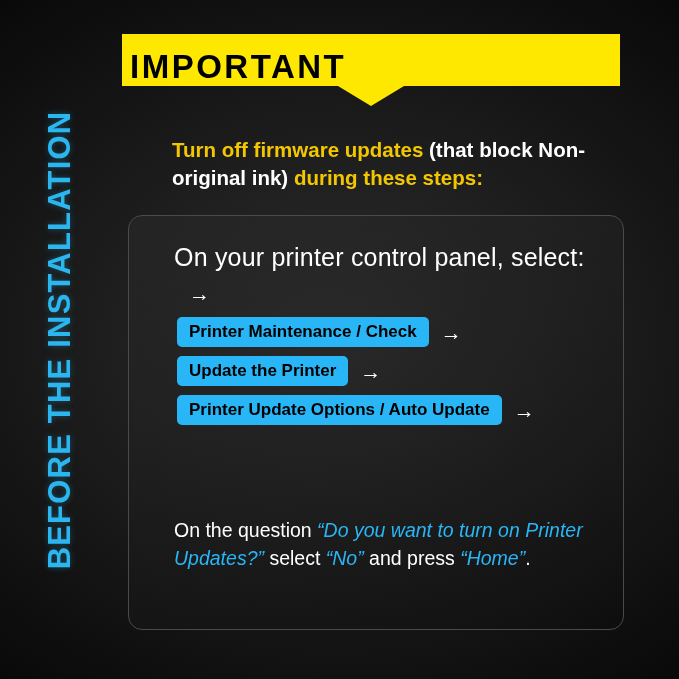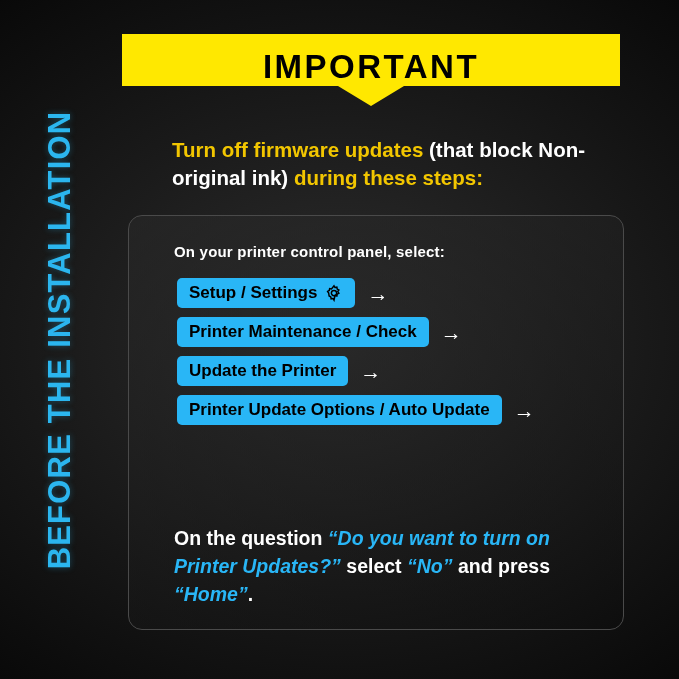--- a/index.html
+++ b/index.html
@@ -59,25 +59,26 @@
   }
   .banner-shape {
     position: absolute;
     inset: 0;
   }
   .banner-text {
     position: absolute;
     left: 0;
     top: 14px;
     width: 100%;
-    text-align: center;
+    text-align: left;
     color: #000;
     font-size: 33px;
     font-weight: bold;
     letter-spacing: 2.5px;
+    padding-left: 8px;
   }
 
   
   .headline {
     position: absolute;
     left: 172px;
     top: 136px;
     width: 480px;
     color: #f2c600;
     font-size: 20.5px;
@@ -96,22 +97,22 @@
     border: 1px solid #4a4a4a;
     border-radius: 14px;
     background: linear-gradient(160deg, rgba(42,42,42,0.55), rgba(12,12,12,0.35));
     box-sizing: border-box;
   }
   .panel-intro {
     position: absolute;
     left: 45px;
     top: 27px;
     color: #fff;
-    font-size: 15px;
-    font-weight: bold;
+    font-size: 25px;
+    font-weight: normal;
     letter-spacing: 0.2px;
   }
 
   .steps {
     position: absolute;
     left: 48px;
     top: 62px;
     width: 420px;
   }
   .step {
@@ -146,23 +147,22 @@
     line-height: 1;
   }
 
   .question {
     position: absolute;
     left: 45px;
     top: 300px;
     width: 410px;
     color: #ffffff;
     font-size: 19.5px;
-    font-weight: bold;
+    font-weight: normal;
     line-height: 28px;
-    margin-top: 8px;
   }
   .question .blue {
     color: #29b6f6;
     font-style: italic;
   }
 </style>
 </head>
 <body>
 
 <div class="page">
@@ -183,29 +183,20 @@
   <div class="headline">
     <span>Turn off firmware updates </span><span class="white">(that block Non-original ink)</span><span> during these steps:</span>
   </div>
 
   <div class="panel">
     <div class="panel-intro">On your printer control panel, select:</div>
 
     <div class="steps">
 
       <div class="step">
-        <div class="chip">
-          <span>Setup / Settings</span>
-          <span class="gear">
-            <svg width="18" height="18" viewBox="0 0 24 24">
-              <path fill="none" stroke="#000" stroke-width="2" d="M12 8.5a3.5 3.5 0 1 0 0 7 3.5 3.5 0 0 0 0-7z"></path>
-              <path fill="none" stroke="#000" stroke-width="2" d="M12 2.5l1.3 2.2 2.5-.5.5 2.5 2.2 1.3-1.4 2.1 1.4 2.1-2.2 1.3-.5 2.5-2.5-.5L12 21.5l-1.3-2.2-2.5.5-.5-2.5-2.2-1.3L4.9 12 3.5 9.9l2.2-1.3.5-2.5 2.5.5L12 2.5z"></path>
-            </svg>
-          </span>
-        </div>
         <span class="arrow">→</span>
       </div>
 
       <div class="step">
         <div class="chip">
           <span>Printer Maintenance / Check</span>
         </div>
         <span class="arrow">→</span>
       </div>
 

